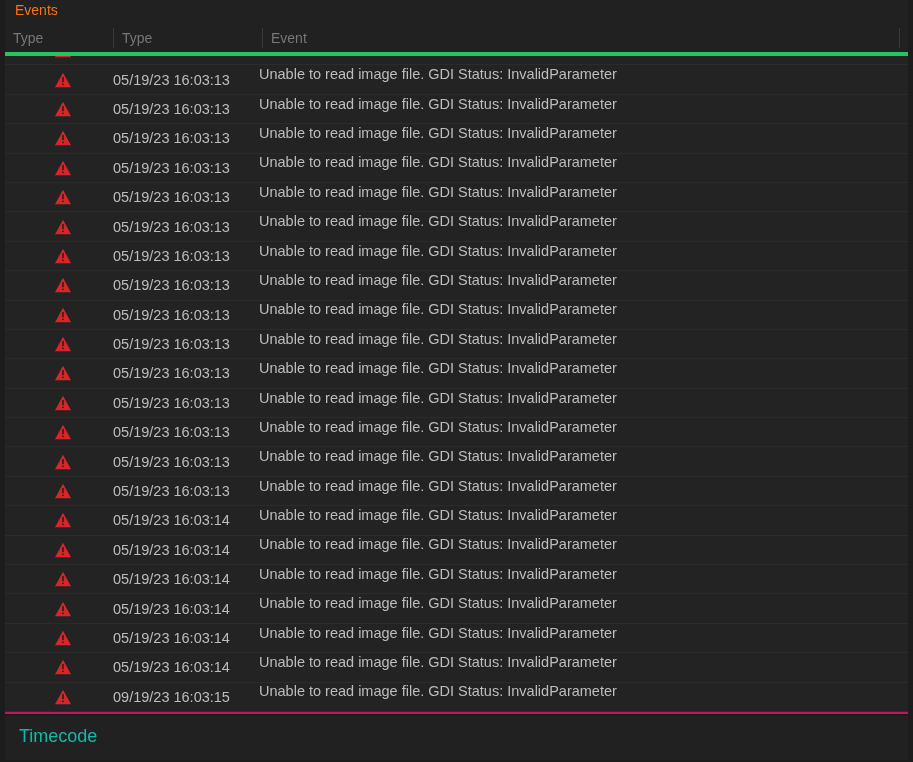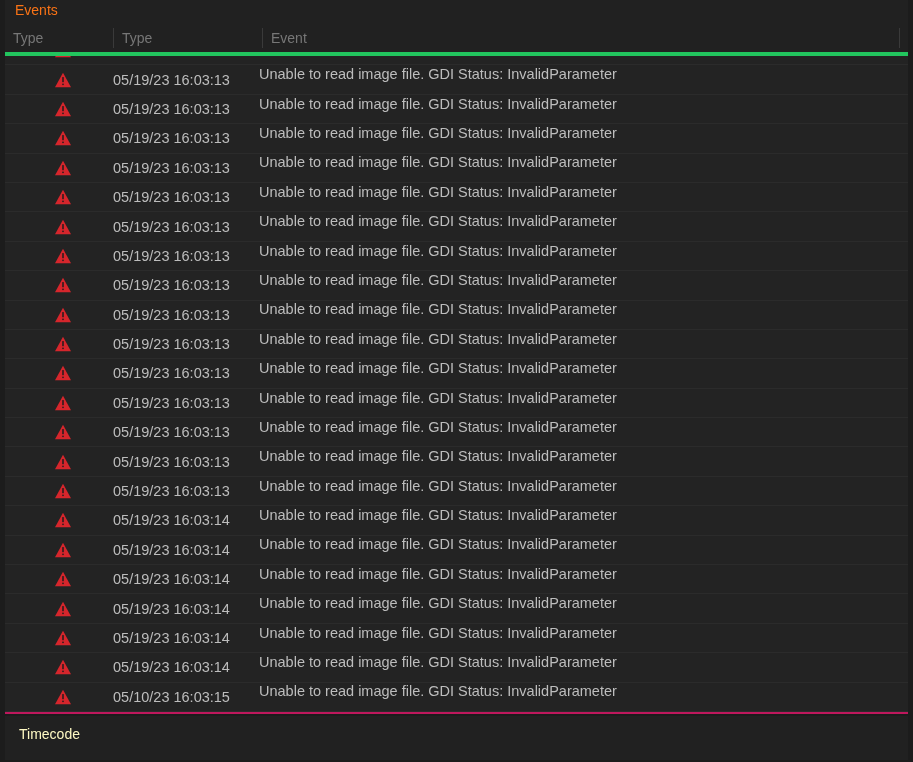--- a/index.html
+++ b/index.html
@@ -102,22 +102,22 @@
   
   .timecode-panel {
     left: 5px;
     top: 716px;
     width: 903px;
     height: 44px;
     box-sizing: border-box;
   }
   .timecode-title {
     padding: 10px 14px;
-    color: #fef9c3;
-    font-size: 14px;
+    color: #14b8a6;
+    font-size: 18px;
   }
 </style>
 </head>
 <body>
 
 <div class="panel events-panel">
   <div class="panel-title">Events</div>
 
   <div class="col-header">
     <div class="col col-type">Type</div>
@@ -419,21 +419,21 @@
         <div class="row">
           <div class="cell cell-type">
             <span class="warn-icon">
               <svg viewBox="0 0 24 22">
                 <path d="M12 1 L23 21 L1 21 Z" fill="#d6262c"></path>
                 <rect x="11" y="7" width="2" height="7" fill="#1b1b1b"></rect>
                 <rect x="11" y="16" width="2" height="2" fill="#1b1b1b"></rect>
               </svg>
             </span>
           </div>
-          <div class="cell cell-time">05/10/23 16:03:15</div>
+          <div class="cell cell-time">09/19/23 16:03:15</div>
           <div class="cell cell-event">Unable to read image file. GDI Status: InvalidParameter</div>
         </div>
       </div>
   </div>
 </div>
 
 <div class="panel timecode-panel">
   <div class="timecode-title">Timecode</div>
 </div>
 

